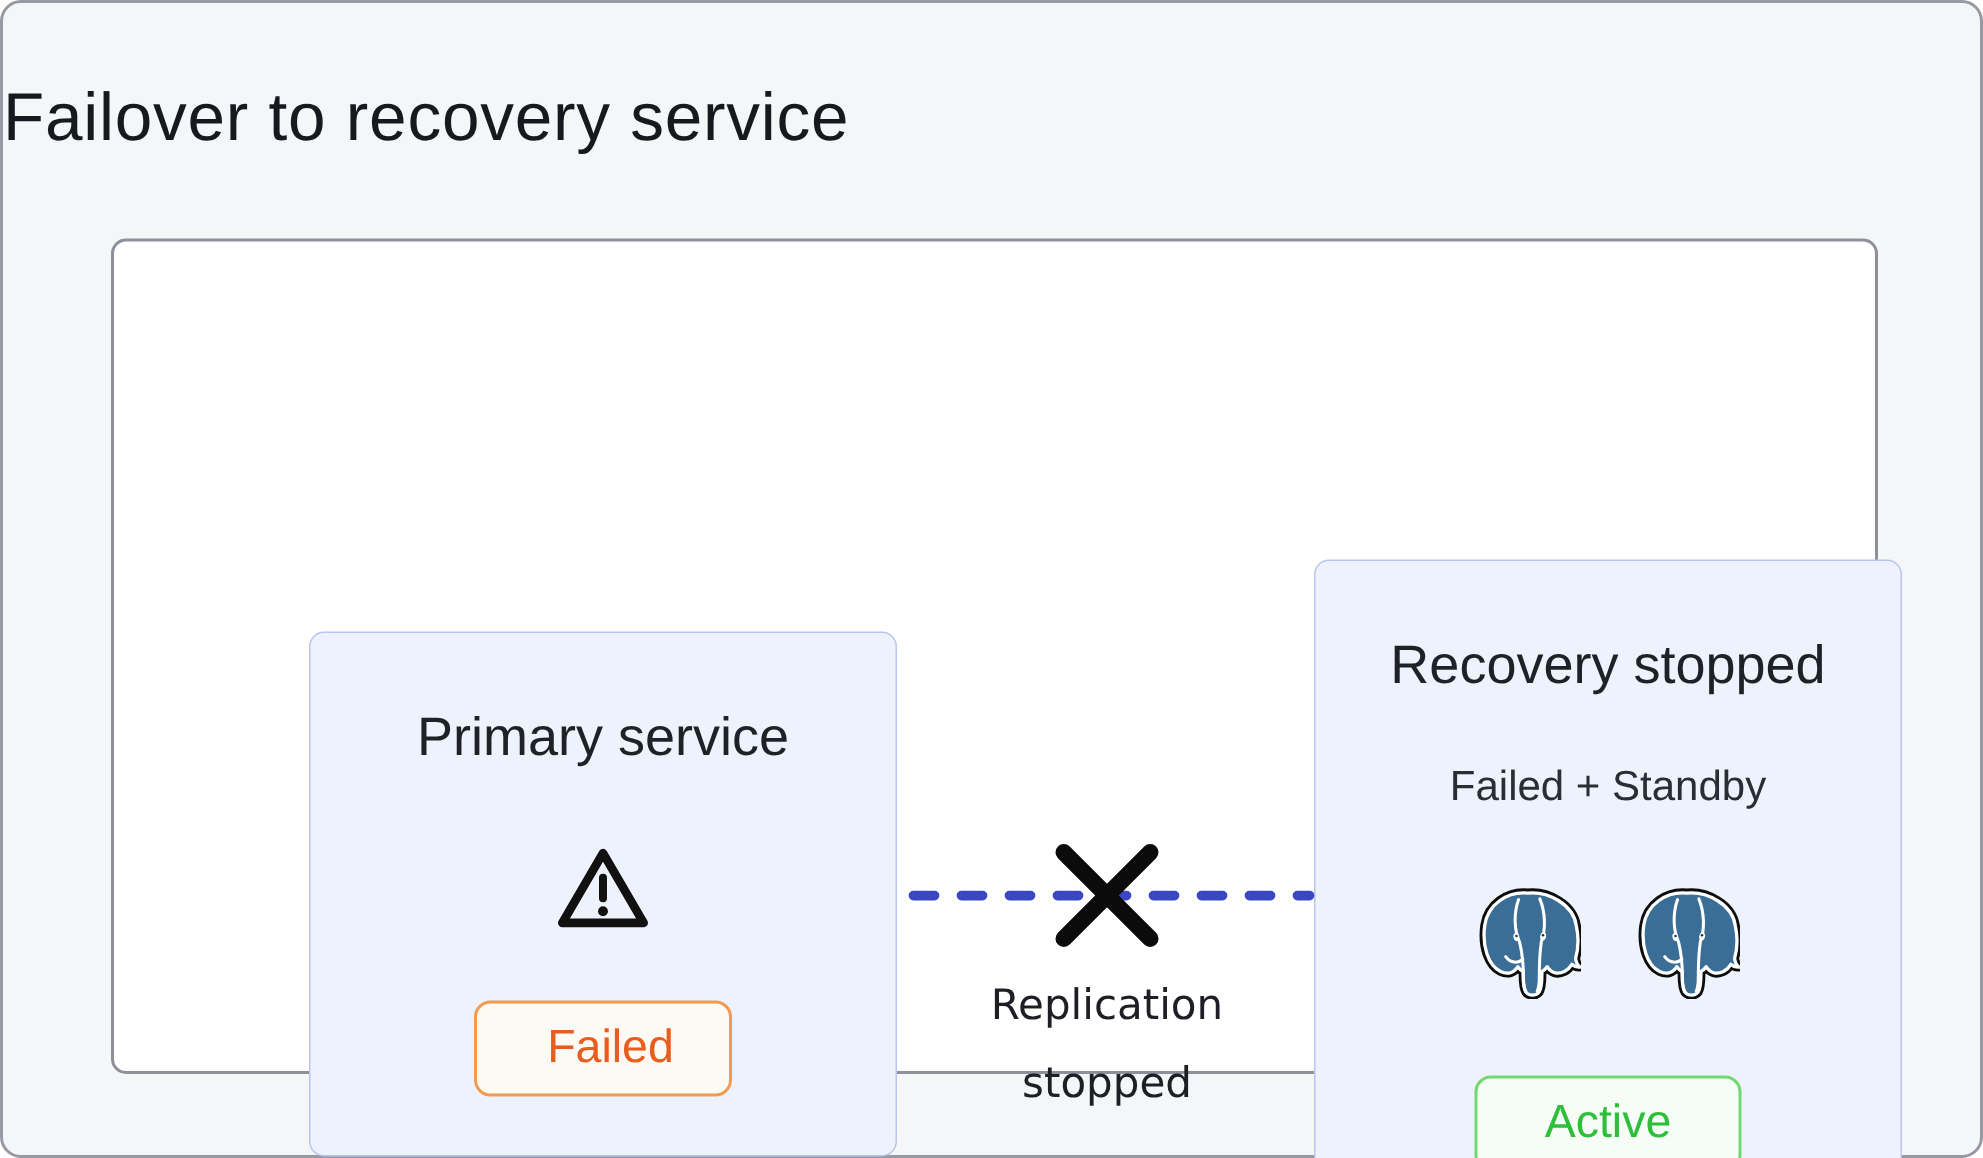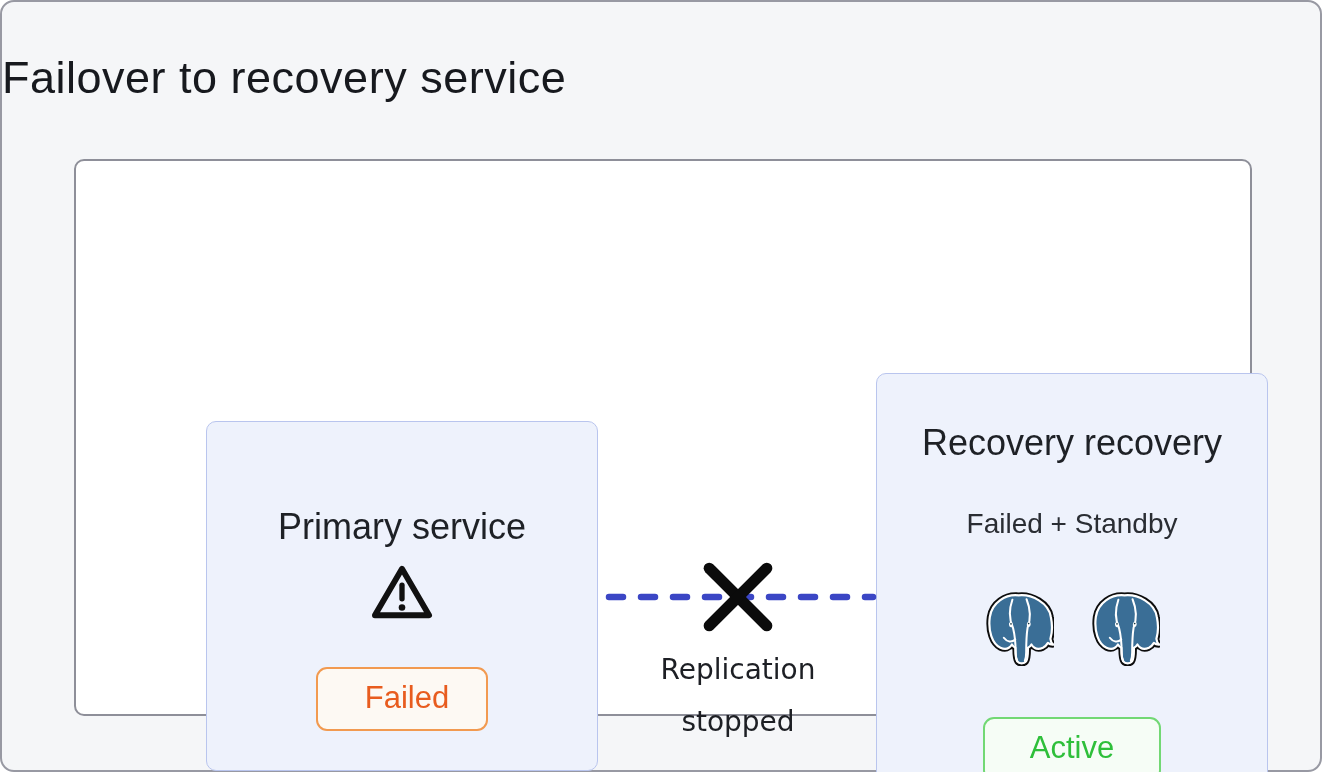--- a/index.html
+++ b/index.html
@@ -65,21 +65,21 @@
   }
   .box-title {
     position: absolute;
     left: 0;
     width: 100%;
     text-align: center;
     font-size: 36px;
     font-weight: 400;
     color: #1e2126;
   }
-  .primary .box-title { top: 48px; margin-top: 36px; }
+  .primary .box-title { top: 48px; }
   .recovery .box-title { top: 48px; }
   .box-subtitle {
     position: absolute;
     top: 134px;
     left: 0;
     width: 100%;
     text-align: center;
     font-size: 28px;
     font-weight: 400;
     color: #2a2d33;
@@ -160,21 +160,21 @@
         <div class="box-title">Primary service</div>
         <svg class="warn-icon" width="66" height="60" viewBox="0 0 68 62" aria-hidden="true">
           <path d="M34 7 L62 55 L6 55 Z" fill="none" stroke="#111111" stroke-width="6" stroke-linejoin="round"></path>
           <line x1="34" y1="24" x2="34" y2="38" stroke="#111111" stroke-width="5.5" stroke-linecap="round"></line>
           <circle cx="34" cy="47" r="3.4" fill="#111111"></circle>
         </svg>
         <div class="badge failed">Failed</div>
       </section>
 
       <section class="service-box recovery">
-        <div class="box-title">Recovery recovery</div>
+        <div class="box-title">Recovery stopped</div>
         <div class="box-subtitle">Failed + Standby</div>
         <div class="elephant-row">
           <svg width="70" height="74" viewBox="0 0 76 80" aria-hidden="true">
             <g id="pg-elephant-shape">
               <path d="M37.5 3.5 C 23 2, 8.5 11.5, 6.3 27 C 4.3 42, 8.8 56, 17.8 60.3 C 23 62.7, 27.6 61.2, 30.3 56.8 C 31.3 58.5, 32.6 59.7, 34.1 60.3 C 34 67.5, 34.2 72.4, 36.1 75.2 C 38.2 78.1, 43.6 78.1, 45.7 75.2 C 47.6 72.4, 47.8 67.5, 47.7 60.3 C 49.2 59.7, 50.5 58.5, 51.5 56.8 C 54.2 61.2, 58.8 62.7, 64 60.3 C 66.2 59.2, 68 57.5, 69.4 55.1 C 71.2 56.6, 73.2 57.3, 75.3 57 C 73.4 55.5, 72.3 53.5, 72.1 50.7 C 74.2 43.5, 74.3 35, 72.6 27 C 70.3 11.5, 52 2, 37.5 3.5 Z" fill="none" stroke="#0d0d0d" stroke-width="6.5" stroke-linejoin="round"></path>
               <path d="M37.5 3.5 C 23 2, 8.5 11.5, 6.3 27 C 4.3 42, 8.8 56, 17.8 60.3 C 23 62.7, 27.6 61.2, 30.3 56.8 C 31.3 58.5, 32.6 59.7, 34.1 60.3 C 34 67.5, 34.2 72.4, 36.1 75.2 C 38.2 78.1, 43.6 78.1, 45.7 75.2 C 47.6 72.4, 47.8 67.5, 47.7 60.3 C 49.2 59.7, 50.5 58.5, 51.5 56.8 C 54.2 61.2, 58.8 62.7, 64 60.3 C 66.2 59.2, 68 57.5, 69.4 55.1 C 71.2 56.6, 73.2 57.3, 75.3 57 C 73.4 55.5, 72.3 53.5, 72.1 50.7 C 74.2 43.5, 74.3 35, 72.6 27 C 70.3 11.5, 52 2, 37.5 3.5 Z" fill="#3a6e96" stroke="#ffffff" stroke-width="2.4" stroke-linejoin="round"></path>
               <path d="M30.8 8.2 C 27.2 18.5, 27.6 30.5, 31.6 39.2 C 33.5 46.8, 34.3 55.5, 34.4 65.5 C 34.4 69.8, 35.1 72.9, 36.1 74.7" fill="none" stroke="#ffffff" stroke-width="2.2" stroke-linecap="round"></path>
               <path d="M46.2 7.7 C 50.2 17.5, 50.7 29.5, 47.3 38.7 C 46.1 46.4, 45.8 55.2, 45.8 65.2 C 45.8 69.5, 45.2 72.7, 44.3 74.6" fill="none" stroke="#ffffff" stroke-width="2.2" stroke-linecap="round"></path>
               <path d="M21.5 49.5 C 25 54.2, 30.3 54.8, 33.9 51.3" fill="none" stroke="#ffffff" stroke-width="2.2" stroke-linecap="round"></path>
               <ellipse cx="29.2" cy="35.3" rx="2.1" ry="2.9" fill="#ffffff" transform="rotate(-12 29.2 35.3)"></ellipse>

